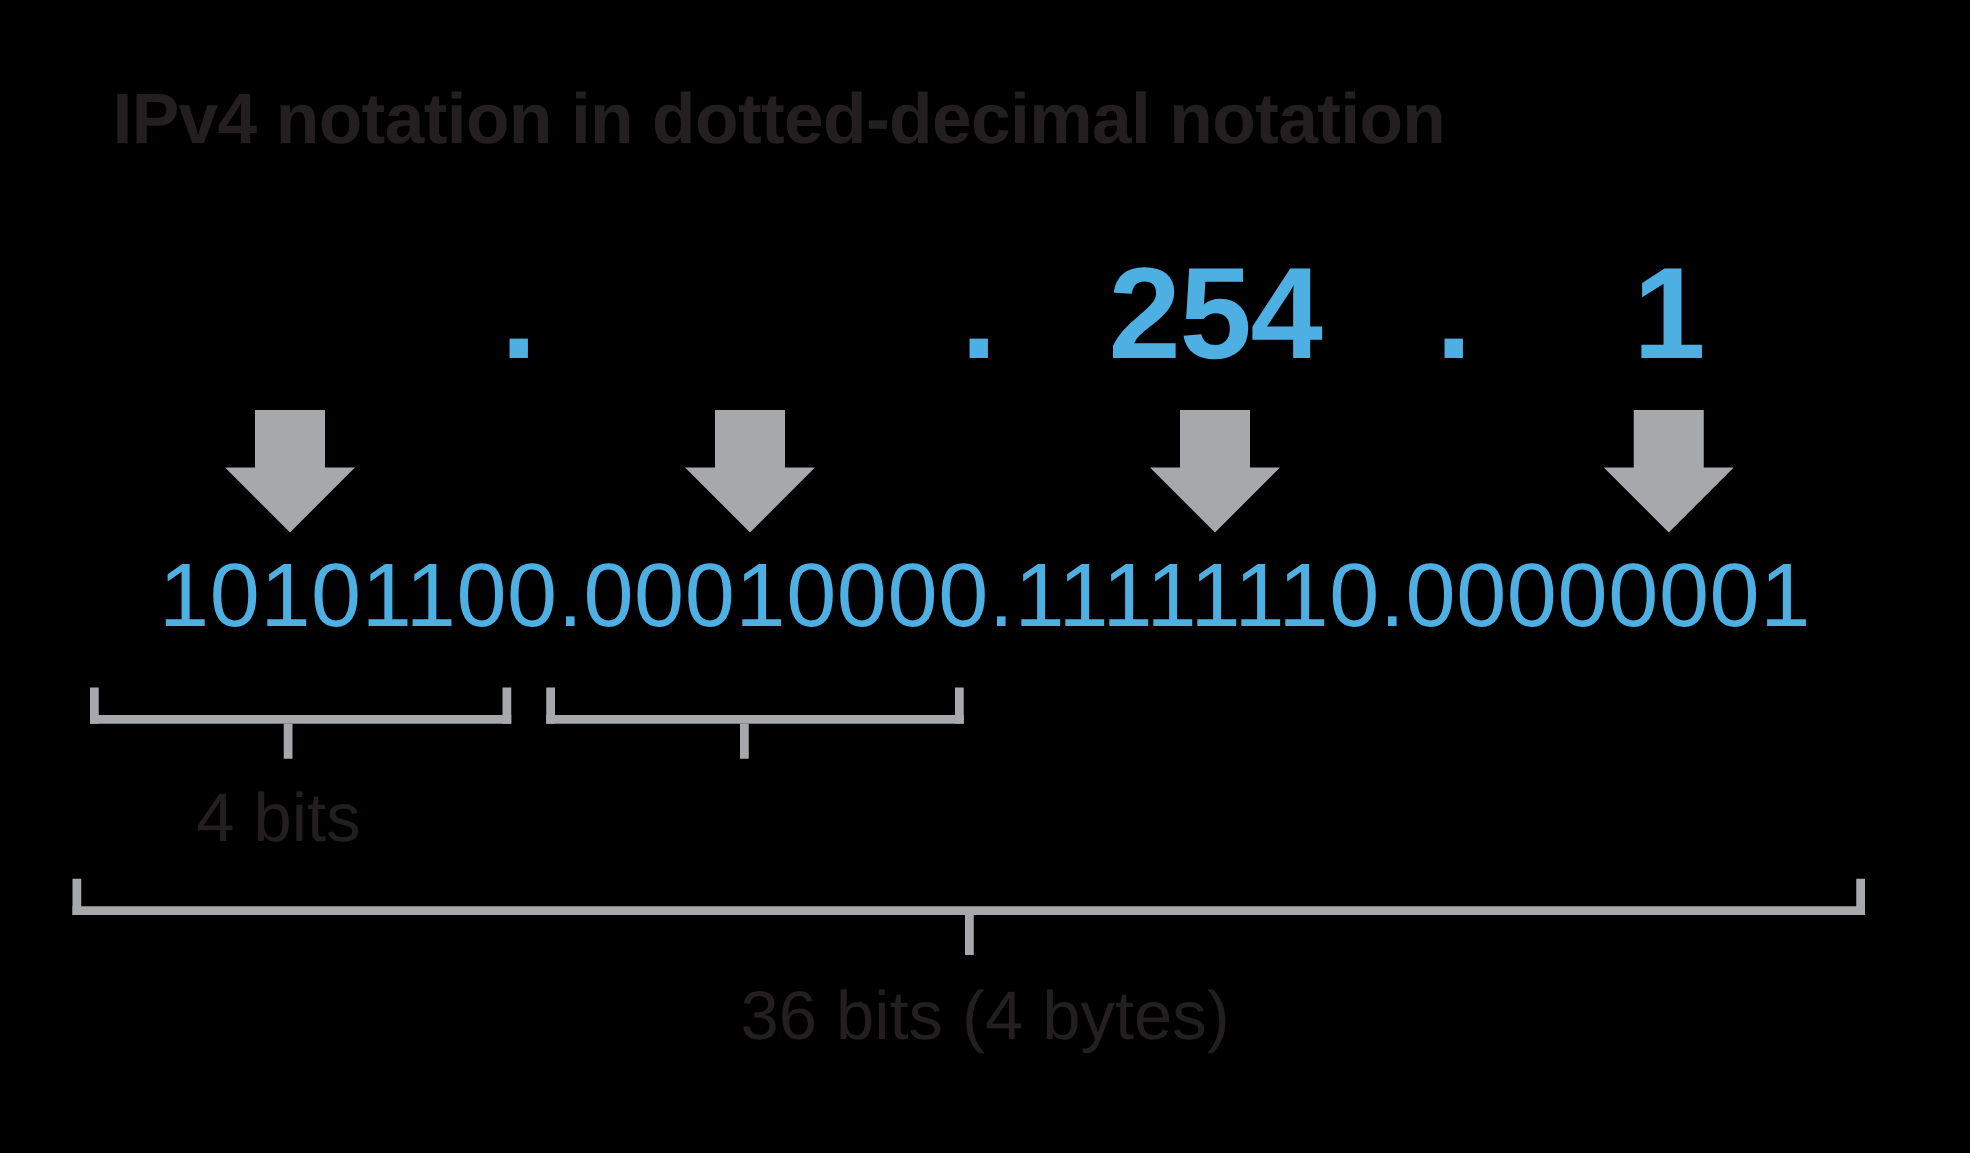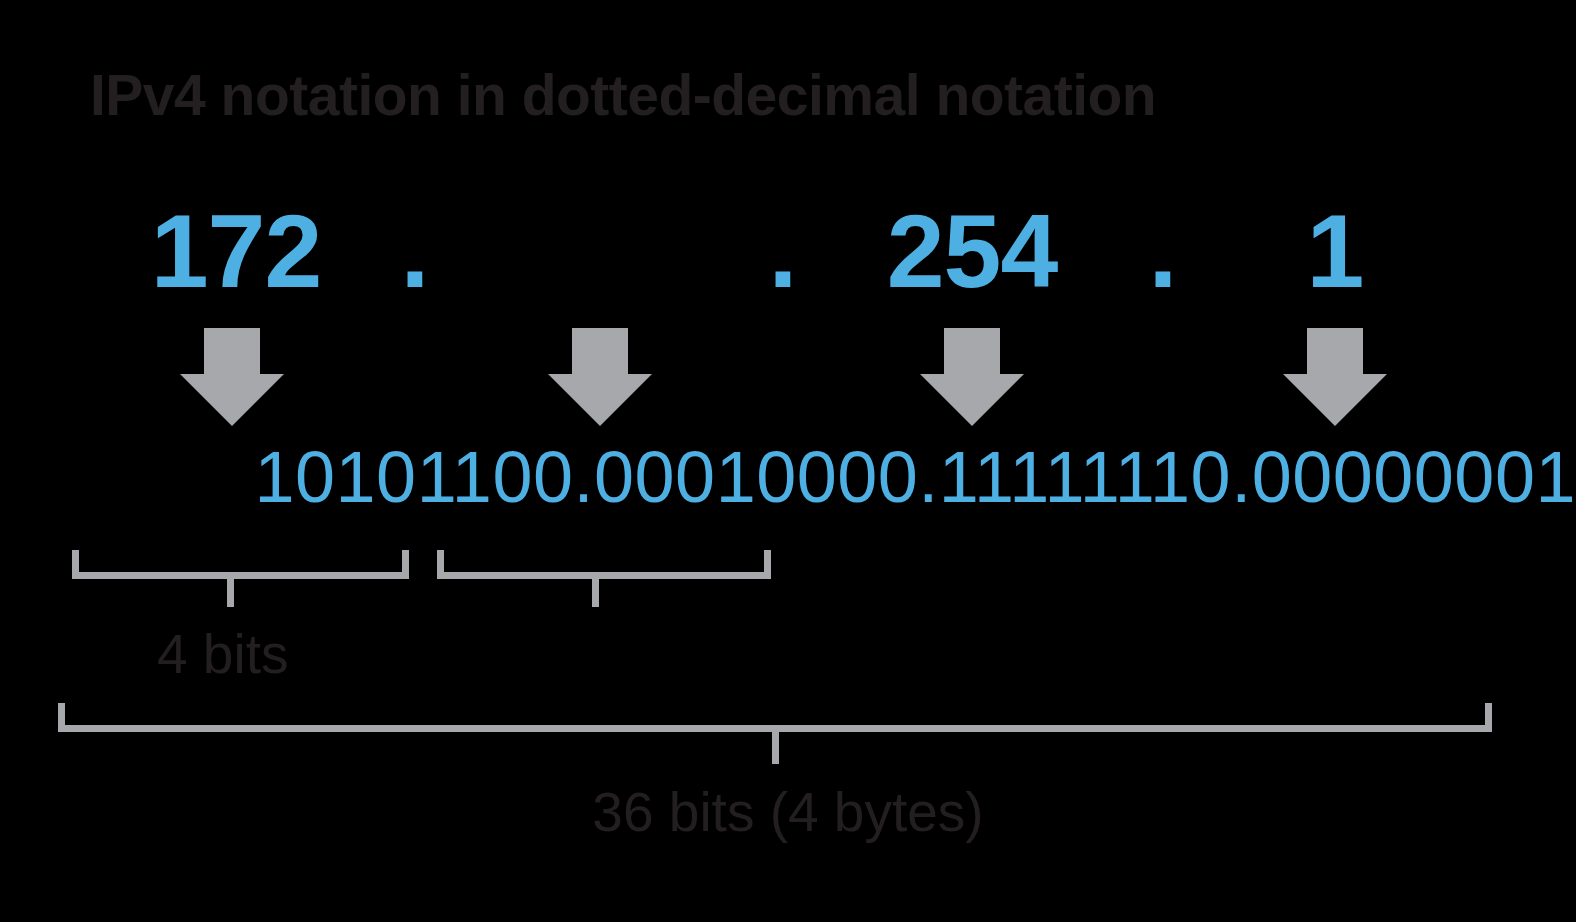--- a/index.html
+++ b/index.html
@@ -84,21 +84,21 @@
   .arrow-2 { left: 920px; }
   .arrow-3 { left: 1283px; }
 
   
   .binary-row {
     position: absolute;
     left: 0;
     top: 436px;
     width: 1576px;
     height: 82px;
-    text-align: right;
+    text-align: center;
     font-size: 72px;
     line-height: 82px;
     color: #4eafe3;
     letter-spacing: 0.5px;
     white-space: nowrap;
   }
   .binary-row > span { display: inline; }
 
   
   .bracket {
@@ -146,21 +146,20 @@
   }
 </style>
 </head>
 <body>
 
 <div id="stage">
 
   <div class="title">IPv4 notation in dotted-decimal notation</div>
 
   <div class="decimal-row">
-    <div class="dec-octet dec-o0">172</div>
     <div class="dec-dot dec-d0">.</div>
     <div class="dec-dot dec-d1">.</div>
     <div class="dec-octet dec-o2">254</div>
     <div class="dec-dot dec-d2">.</div>
     <div class="dec-octet dec-o3">1</div>
   </div>
 
   <div class="arrow arrow-0">
     <svg width="104" height="98" viewBox="0 0 104 98" xmlns="http://www.w3.org/2000/svg">
       <polygon points="24,0 80,0 80,46 104,46 52,98 0,46 24,46" fill="#a6a8ab"></polygon>

